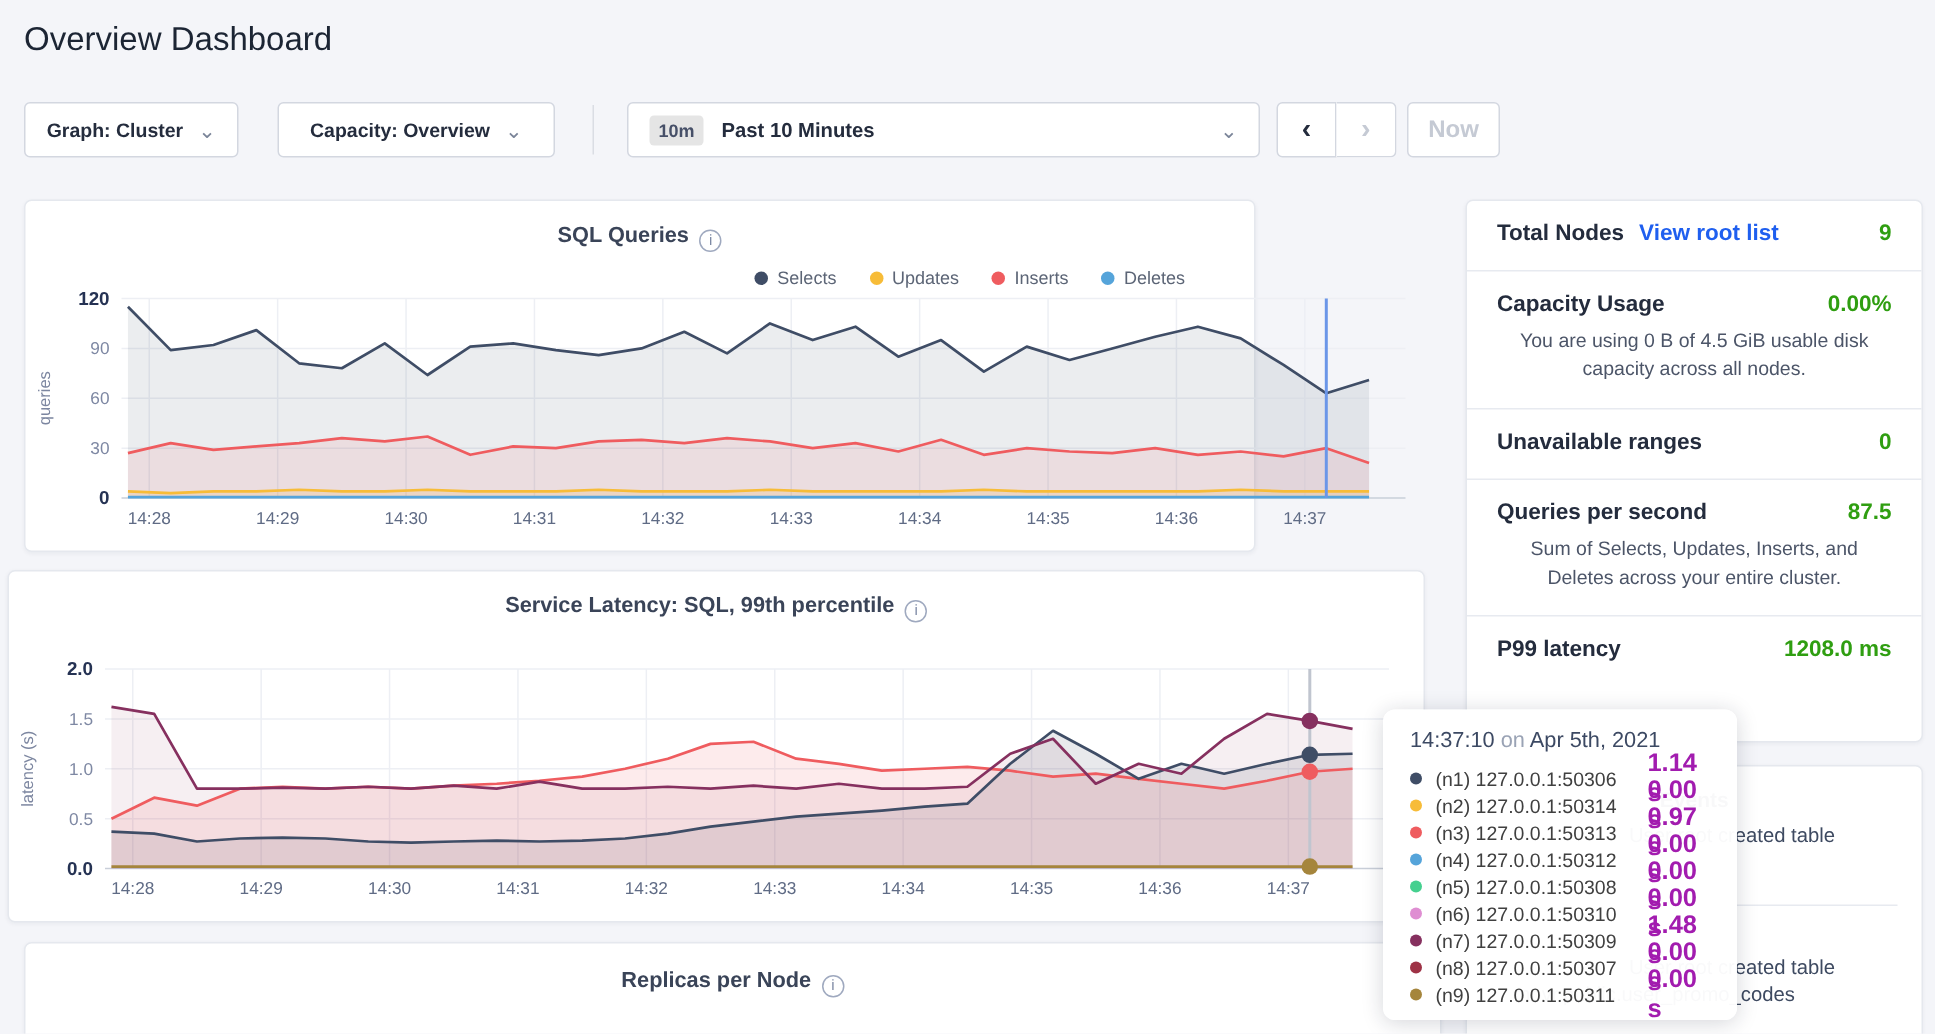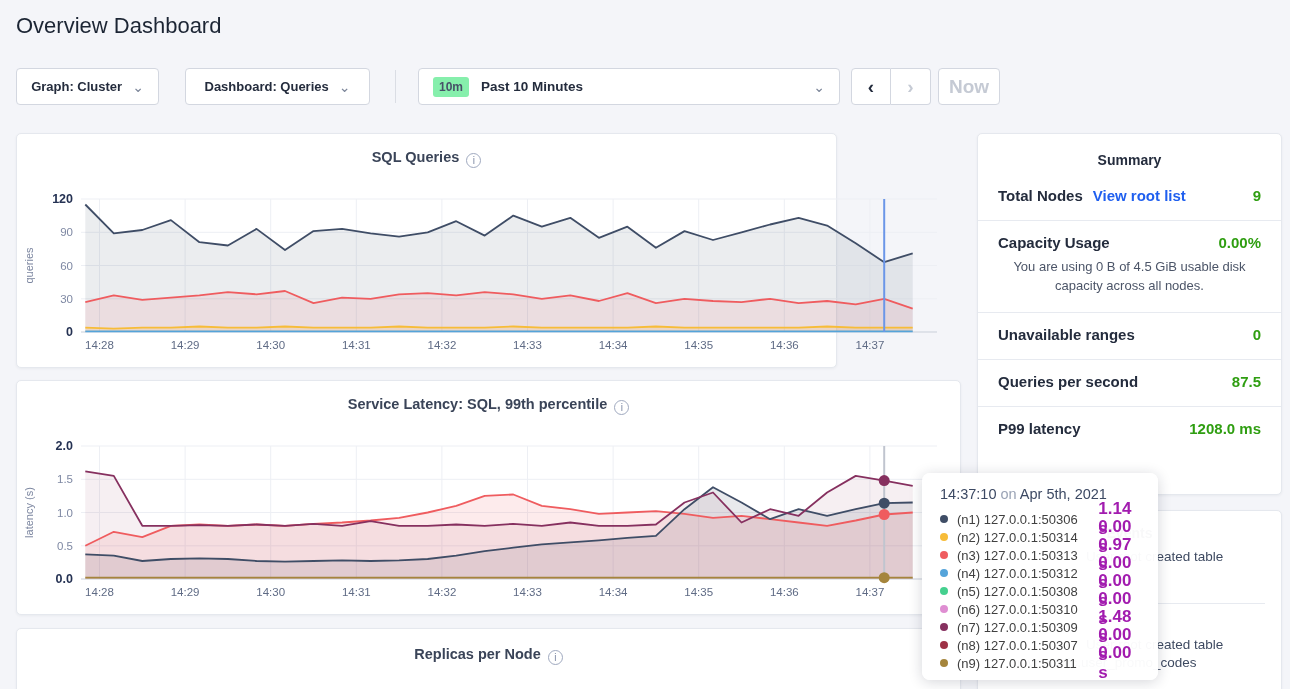--- a/index.html
+++ b/index.html
@@ -9,33 +9,33 @@
   .page-title { position:absolute; left:16px; top:13px; font-size:22px; font-weight:400; color:#1c2534; }
 
   
   .btn { background:#fff; border:1px solid #d3d7e0; border-radius:4px; font-family:inherit;
          font-size:13px; font-weight:700; color:#242c3d; cursor:pointer; display:flex; align-items:center; justify-content:center; }
   .dd1 { position:absolute; left:16px; top:68px; width:143px; height:37px; gap:10px; }
   .dd2 { position:absolute; left:185px; top:68px; width:185px; height:37px; gap:10px; }
   .chev { color:#7b8599; font-size:14px; font-weight:400; line-height:10px; }
   .ctrl-divider { position:absolute; left:395px; top:70px; width:1px; height:33px; background:#dadde4; }
   .timesel { position:absolute; left:418px; top:68px; width:422px; height:37px; justify-content:flex-start; padding:0 14px; }
-  .timesel .badge { background:#86efac; border-radius:3px; font-size:12px; font-weight:700; color:#475068; padding:3px 6px; margin-right:12px;text-align:right; }
+  .timesel .badge { background:#e5e5e5; border-radius:3px; font-size:12px; font-weight:700; color:#475068; padding:3px 6px; margin-right:12px;text-align:right; }
   .timesel .tlabel { font-size:13.5px; }
   .timesel .chev { margin-left:auto; }
   .navgroup { position:absolute; left:851px; top:68px; display:flex; }
   .navbtn { width:40px; height:37px; font-size:19px; }
   .navbtn.prev { border-radius:4px 0 0 4px; }
   .navbtn.next { border-radius:0 4px 4px 0; border-left:none; color:#c5cad4; }
-  .nowbtn { position:absolute; left:938px; top:68px; width:62px; height:37px; color:#c5cad4; font-size:19px; }
+  .nowbtn { position:absolute; left:938px; top:68px; width:62px; height:37px; color:#c5cad4; font-size:16px; }
 
   
   .card { position:absolute; background:#fff; border:1px solid #e5e8ee; border-radius:5px; box-shadow:0 1px 3px rgba(24,34,54,0.05); }
   #card-sql      { left:16px;  top:133px; width:821px; height:235px; }
-  #card-lat      { left:16px;  top:380px; width:945px; height:235px; }
+  #card-lat      { left:5px;  top:380px; width:945px; height:235px; }
   #card-rep      { left:16px;  top:628px; width:945px; height:140px; }
   #card-summary  { left:977px; top:133px; width:305px; height:362px; }
   #card-events   { left:977px; top:510px; width:305px; height:220px; }
 
   .chart-title { text-align:center; padding-top:15px; font-size:14.5px; font-weight:700; color:#3a4458; }
   .info-icon { display:inline-block; width:15px; height:15px; border:1px solid #9fa9bf; border-radius:50%;
                color:#7e8aa5; font-size:10px; font-weight:400; line-height:13px; text-align:center; vertical-align:-2px; margin-left:7px; }
   .legend { position:absolute; top:44px; right:46px; display:flex; gap:22px; }
   .legend-item { display:flex; align-items:center; gap:6px; cursor:pointer; }
   .legend-dot { width:9px; height:9px; border-radius:50%; }
@@ -79,21 +79,21 @@
 </head>
 <body>
 
 <div class="page-title">Overview Dashboard</div>
 
 <button class="btn dd1">
   <span>Graph: Cluster</span>
   <span class="chev">⌄</span>
 </button>
 <button class="btn dd2">
-  <span>Dashboard: Queries</span>
+  <span>Capacity: Overview</span>
   <span class="chev">⌄</span>
 </button>
 <div class="ctrl-divider"></div>
 <button class="btn timesel">
   <span class="badge">10m</span>
   <span class="tlabel">Past 10 Minutes</span>
   <span class="chev">⌄</span>
 </button>
 <div class="navgroup">
   <button class="btn navbtn prev">
@@ -102,20 +102,38 @@
   <button class="btn navbtn next">
     <span>›</span>
   </button>
 </div>
 <button class="btn nowbtn">Now</button>
 
 <div class="card" id="card-sql">
   <div class="chart-title">
     <span>SQL Queries</span><span class="info-icon">i</span>
   </div>
+  <div class="legend" id="sql-legend">
+      <span class="legend-item">
+     <span class="legend-dot" style="background:#3f4d66"></span>
+     <span class="legend-label">Selects</span>
+   </span>
+      <span class="legend-item">
+     <span class="legend-dot" style="background:#f7bc38"></span>
+     <span class="legend-label">Updates</span>
+   </span>
+      <span class="legend-item">
+     <span class="legend-dot" style="background:#ef5c5f"></span>
+     <span class="legend-label">Inserts</span>
+   </span>
+      <span class="legend-item">
+     <span class="legend-dot" style="background:#55a4da"></span>
+     <span class="legend-label">Deletes</span>
+   </span>
+    </div>
   <div class="chart-box" id="sql-chart"><svg width="941" height="170" viewBox="0 0 941 170" xmlns="http://www.w3.org/2000/svg">
         <line x1="80.5" y1="10" x2="80.5" y2="143" stroke="#edeff4"></line>
         <text x="80.5" y="160" text-anchor="middle" class="xt">14:28</text>
         <line x1="166.1" y1="10" x2="166.1" y2="143" stroke="#edeff4"></line>
         <text x="166.1" y="160" text-anchor="middle" class="xt">14:29</text>
         <line x1="251.7" y1="10" x2="251.7" y2="143" stroke="#edeff4"></line>
         <text x="251.7" y="160" text-anchor="middle" class="xt">14:30</text>
         <line x1="337.3" y1="10" x2="337.3" y2="143" stroke="#edeff4"></line>
         <text x="337.3" y="160" text-anchor="middle" class="xt">14:31</text>
         <line x1="422.9" y1="10" x2="422.9" y2="143" stroke="#edeff4"></line>
@@ -203,21 +221,20 @@
       </svg></div>
 </div>
 
 <div class="card" id="card-rep">
   <div class="chart-title" style="padding-top:17px">
     <span>Replicas per Node</span><span class="info-icon">i</span>
   </div>
 </div>
 
 <div class="card" id="card-summary">
-  <div class="summary-title">Summary</div>
   <div class="sum-row">
     <div class="sum-head">
       <span class="sum-label">Total Nodes</span>
       <a class="sum-link">View root list</a>
       <span class="sum-value">9</span>
     </div>
   </div>
   <div class="sum-row">
     <div class="sum-head">
       <span class="sum-label">Capacity Usage</span>
@@ -229,20 +246,21 @@
     <div class="sum-head">
       <span class="sum-label">Unavailable ranges</span>
       <span class="sum-value">0</span>
     </div>
   </div>
   <div class="sum-row">
     <div class="sum-head">
       <span class="sum-label">Queries per second</span>
       <span class="sum-value">87.5</span>
     </div>
+    <div class="sum-desc">Sum of Selects, Updates, Inserts, and Deletes across your entire cluster.</div>
   </div>
   <div class="sum-row">
     <div class="sum-head">
       <span class="sum-label">P99 latency</span>
       <span class="sum-value">1208.0 ms</span>
     </div>
   </div>
 </div>
 
 <div class="card" id="card-events">

